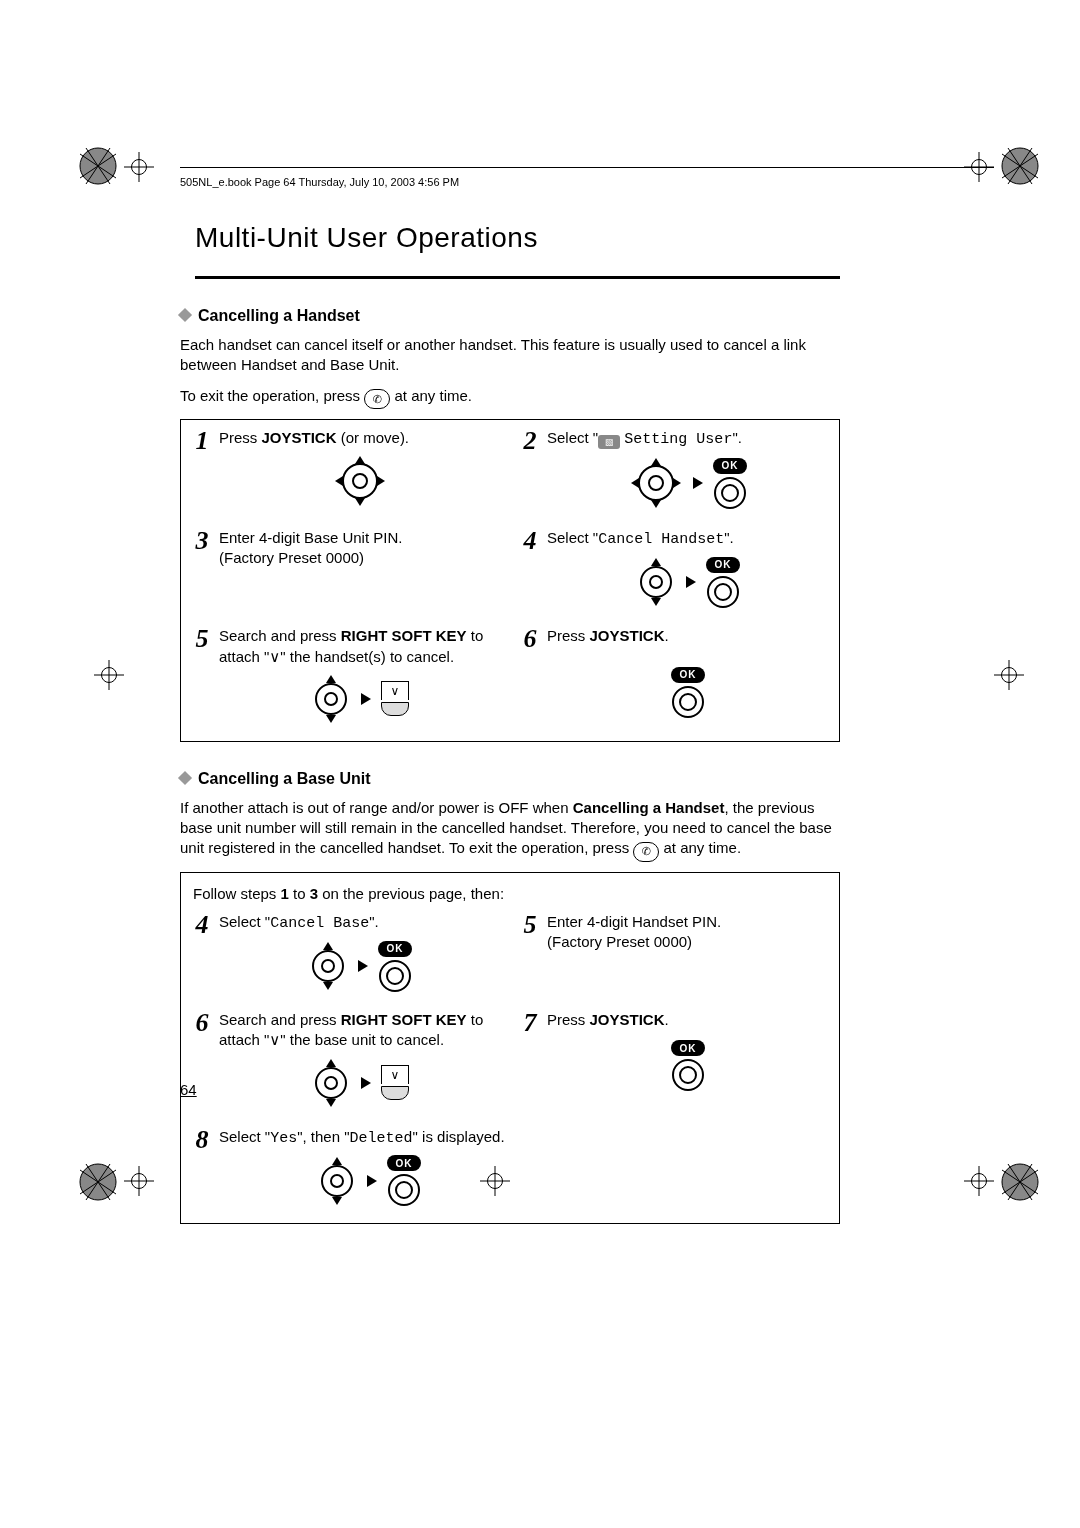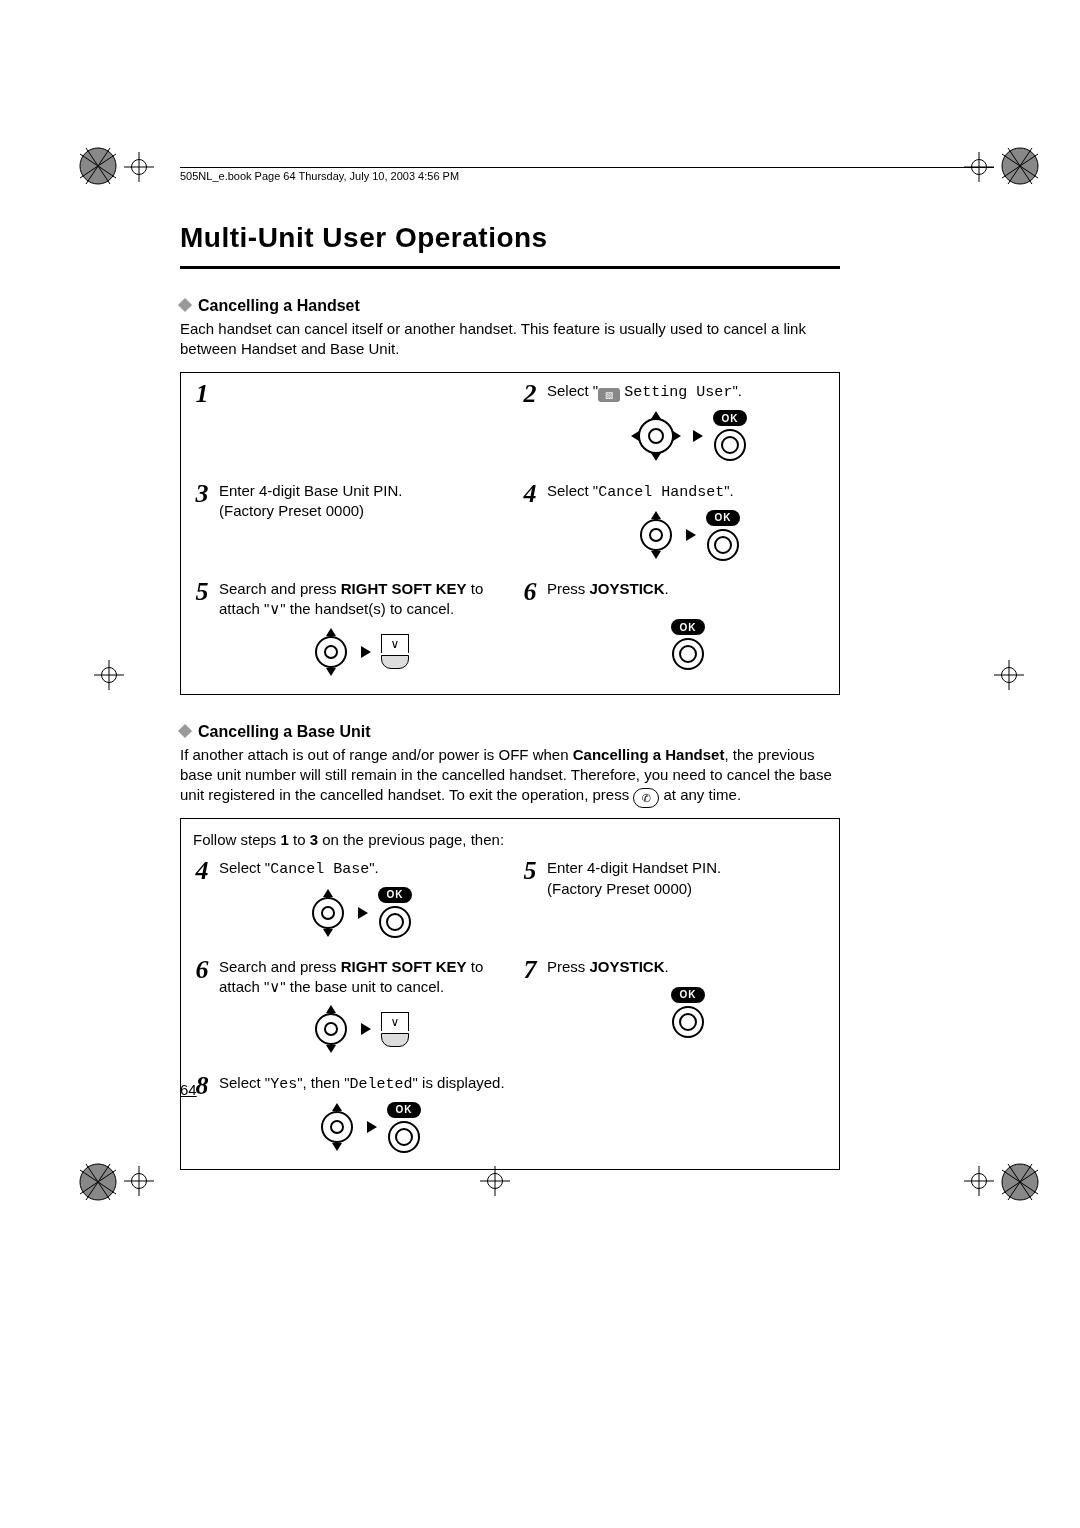--- a/index.html
+++ b/index.html
@@ -37,53 +37,53 @@
   .crosshair .ring {
     position:absolute; left:50%; top:50%; width:14px; height:14px; border:1px solid #000; border-radius:50%;
     transform:translate(-50%,-50%);
   }
 
   .header-line {
     position:absolute;
     left:180px; right:86px; top:167px;
     border-top:1px solid #000;
     font-size:11px;
-    padding-top:2px;
+    padding-top:8px;
     color:#000;
   }
 
   .content {
     position:absolute;
     left:180px;
     top:222px;
     width:660px;
   }
   h1.title {
     font-size:28px;
-    font-weight:bold;
-    margin:0 0 4px 0;
+    font-weight:normal;
+    margin:0 0 4px 15px;
     border-bottom:3px solid #000;
-    padding-bottom:12px;
+    padding-bottom:22px;
     letter-spacing:0.5px;
   }
   .subhead {
     margin-top:28px;
     font-weight:bold;
     font-size:16px;
   }
   .diamond {
     display:inline-block;
     width:10px; height:10px;
     background:#999;
     transform:rotate(45deg);
     margin-right:8px;
     vertical-align:1px;
   }
   p.body {
-    margin:4px 0 0 0;
+    margin:10px 0 0 0;
     line-height:1.35;
   }
   .mono { font-family: "Courier New", monospace; }
 
   .stepbox {
     border:1px solid #000;
     margin-top:12px;
     padding:8px 10px 16px 10px;
   }
   .stepbox .lead {
@@ -262,41 +262,57 @@
     <span>505NL_e.book  Page 64  Thursday, July 10, 2003  4:56 PM</span>
   </div>
 
   <div class="content">
     <h1 class="title">Multi-Unit User Operations</h1>
 
     <div class="subhead">
       <span class="diamond"></span><span>Cancelling a Handset</span>
     </div>
     <p class="body">Each handset can cancel itself or another handset. This feature is usually used to cancel a link between Handset and Base Unit.</p>
+    <p class="body">
+      <span>To exit the operation, press </span><span class="hang-icon">✆</span><span> at any time.</span>
+    </p>
 
     <div class="stepbox">
       <div class="steps">
 
         <div class="step">
           <div class="stepnum">1</div>
-        </div>
-
-        <div class="step">
-          <div class="stepnum">2</div>
-          <div class="steptext">
-            <span>Select "</span><span class="menu-chip">▧</span>&nbsp;<span class="mono">Setting User</span><span>".</span>
+          <div class="steptext">
+            <span>Press </span><b>JOYSTICK</b><span> (or move).</span>
             <div class="gfxrow">
               <svg class="joystick-svg" viewBox="0 0 54 54">
                 <circle cx="27" cy="27" r="17" fill="none" stroke="#000" stroke-width="2"></circle>
                 <circle cx="27" cy="27" r="7" fill="none" stroke="#000" stroke-width="2"></circle>
                 <polygon points="27,2 22,10 32,10" fill="#000"></polygon>
                 <polygon points="27,52 22,44 32,44" fill="#000"></polygon>
                 <polygon points="2,27 10,22 10,32" fill="#000"></polygon>
                 <polygon points="52,27 44,22 44,32" fill="#000"></polygon>
               </svg>
+            </div>
+          </div>
+        </div>
+
+        <div class="step">
+          <div class="stepnum">2</div>
+          <div class="steptext">
+            <span>Select "</span><span class="menu-chip">▧</span>&nbsp;<span class="mono">Setting User</span><span>".</span>
+            <div class="gfxrow">
+              <svg class="joystick-svg" viewBox="0 0 54 54">
+                <circle cx="27" cy="27" r="17" fill="none" stroke="#000" stroke-width="2"></circle>
+                <circle cx="27" cy="27" r="7" fill="none" stroke="#000" stroke-width="2"></circle>
+                <polygon points="27,2 22,10 32,10" fill="#000"></polygon>
+                <polygon points="27,52 22,44 32,44" fill="#000"></polygon>
+                <polygon points="2,27 10,22 10,32" fill="#000"></polygon>
+                <polygon points="52,27 44,22 44,32" fill="#000"></polygon>
+              </svg>
               <span class="arrow-right"></span>
               <span class="ok-stack">
                 <span class="ok-pill">OK</span>
                 <span class="ring-btn">
                     <span class="inner"></span>
                   </span>
               </span>
             </div>
           </div>
         </div>

